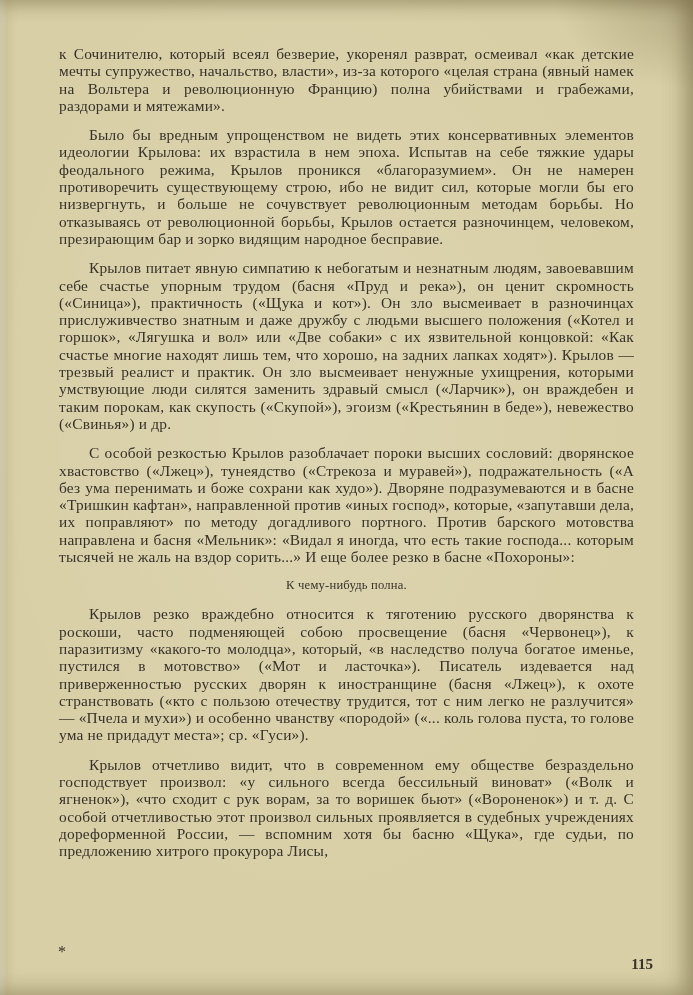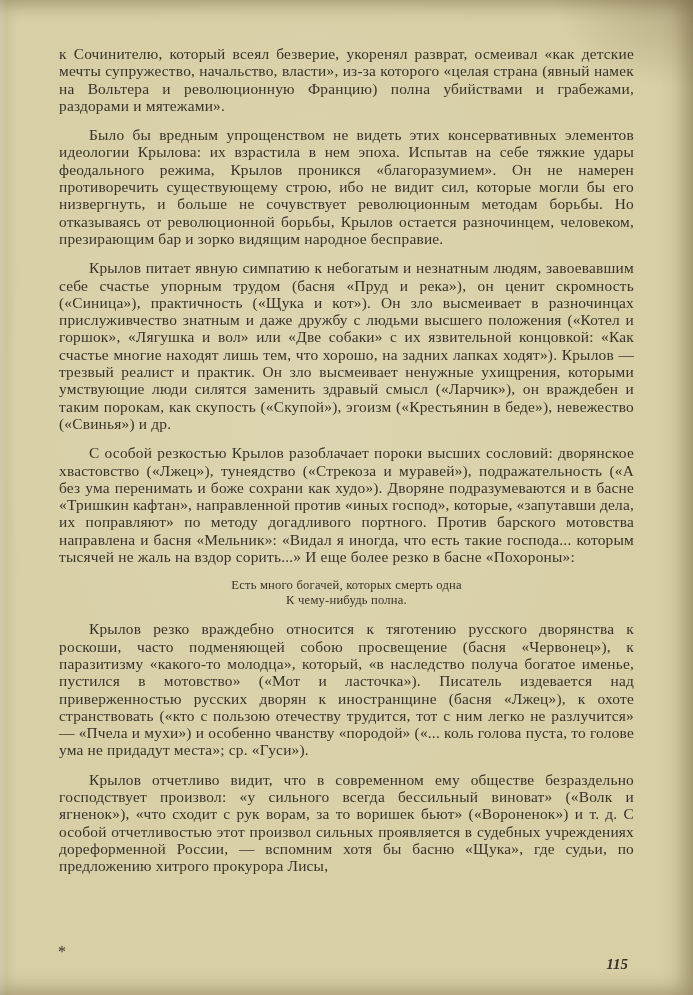--- a/index.html
+++ b/index.html
@@ -60,42 +60,40 @@
   }
   .footnote-mark {
     position: absolute;
     left: 58px;
     bottom: 34px;
     font-size: 16px;
     color: #37322b;
   }
   .page-number {
     position: absolute;
-    right: 65px;
+    right: 40px;
     bottom: 22px;
-    font-style: italic;
     font-weight: bold;
     font-size: 15px;
     color: #37322b;
   }
 </style>
 </head>
 <body>
 
 <div class="page">
   <div class="corner-shade"></div>
 
   <div class="text-block">
     <p class="para first">к Сочинителю, который всеял безверие, укоренял разврат, осмеивал «как детские мечты супружество, начальство, власти», из-за которого «целая страна (явный намек на Вольтера и революционную Францию) полна убийствами и грабежами, раздорами и мятежами».</p>
     <p class="para">Было бы вредным упрощенством не видеть этих консервативных элементов идеологии Крылова: их взрастила в нем эпоха. Испытав на себе тяжкие удары феодального режима, Крылов проникся «благоразумием». Он не намерен противоречить существующему строю, ибо не видит сил, которые могли бы его низвергнуть, и больше не сочувствует революционным методам борьбы. Но отказываясь от революционной борьбы, Крылов остается разночинцем, человеком, презирающим бар и зорко видящим народное бесправие.</p>
     <p class="para">Крылов питает явную симпатию к небогатым и незнатным людям, завоевавшим себе счастье упорным трудом (басня «Пруд и река»), он ценит скромность («Синица»), практичность («Щука и кот»). Он зло высмеивает в разночинцах прислуживчество знатным и даже дружбу с людьми высшего положения («Котел и горшок», «Лягушка и вол» или «Две собаки» с их язвительной концовкой: «Как счастье многие находят лишь тем, что хорошо, на задних лапках ходят»). Крылов — трезвый реалист и практик. Он зло высмеивает ненужные ухищрения, которыми умствующие люди силятся заменить здравый смысл («Ларчик»), он враждебен и таким порокам, как скупость («Скупой»), эгоизм («Крестьянин в беде»), невежество («Свинья») и др.</p>
     <p class="para">С особой резкостью Крылов разоблачает пороки высших сословий: дворянское хвастовство («Лжец»), тунеядство («Стрекоза и муравей»), подражательность («А без ума перенимать и боже сохрани как худо»). Дворяне подразумеваются и в басне «Тришкин кафтан», направленной против «иных господ», которые, «запутавши дела, их поправляют» по методу догадливого портного. Против барского мотовства направлена и басня «Мельник»: «Видал я иногда, что есть такие господа... которым тысячей не жаль на вздор сорить...» И еще более резко в басне «Похороны»:</p>
 
     <div class="verse">
-      <div>Есть много богачей, которых смерть одна</div>
       <div>К чему-нибудь полна.</div>
     </div>
 
     <p class="para">Крылов резко враждебно относится к тяготению русского дворянства к роскоши, часто подменяющей собою просвещение (басня «Червонец»), к паразитизму «какого-то молодца», который, «в наследство получа богатое именье, пустился в мотовство» («Мот и ласточка»). Писатель издевается над приверженностью русских дворян к иностранщине (басня «Лжец»), к охоте странствовать («кто с пользою отечеству трудится, тот с ним легко не разлучится» — «Пчела и мухи») и особенно чванству «породой» («... коль голова пуста, то голове ума не придадут места»; ср. «Гуси»).</p>
     <p class="para">Крылов отчетливо видит, что в современном ему обществе безраздельно господствует произвол: «у сильного всегда бессильный виноват» («Волк и ягненок»), «что сходит с рук ворам, за то воришек бьют» («Вороненок») и т. д. С особой отчетливостью этот произвол сильных проявляется в судебных учреждениях дореформенной России, — вспомним хотя бы басню «Щука», где судьи, по предложению хитрого прокурора Лисы,</p>
   </div>
 
   <span class="footnote-mark">*</span>
   <span class="page-number">115</span>
 </div>

